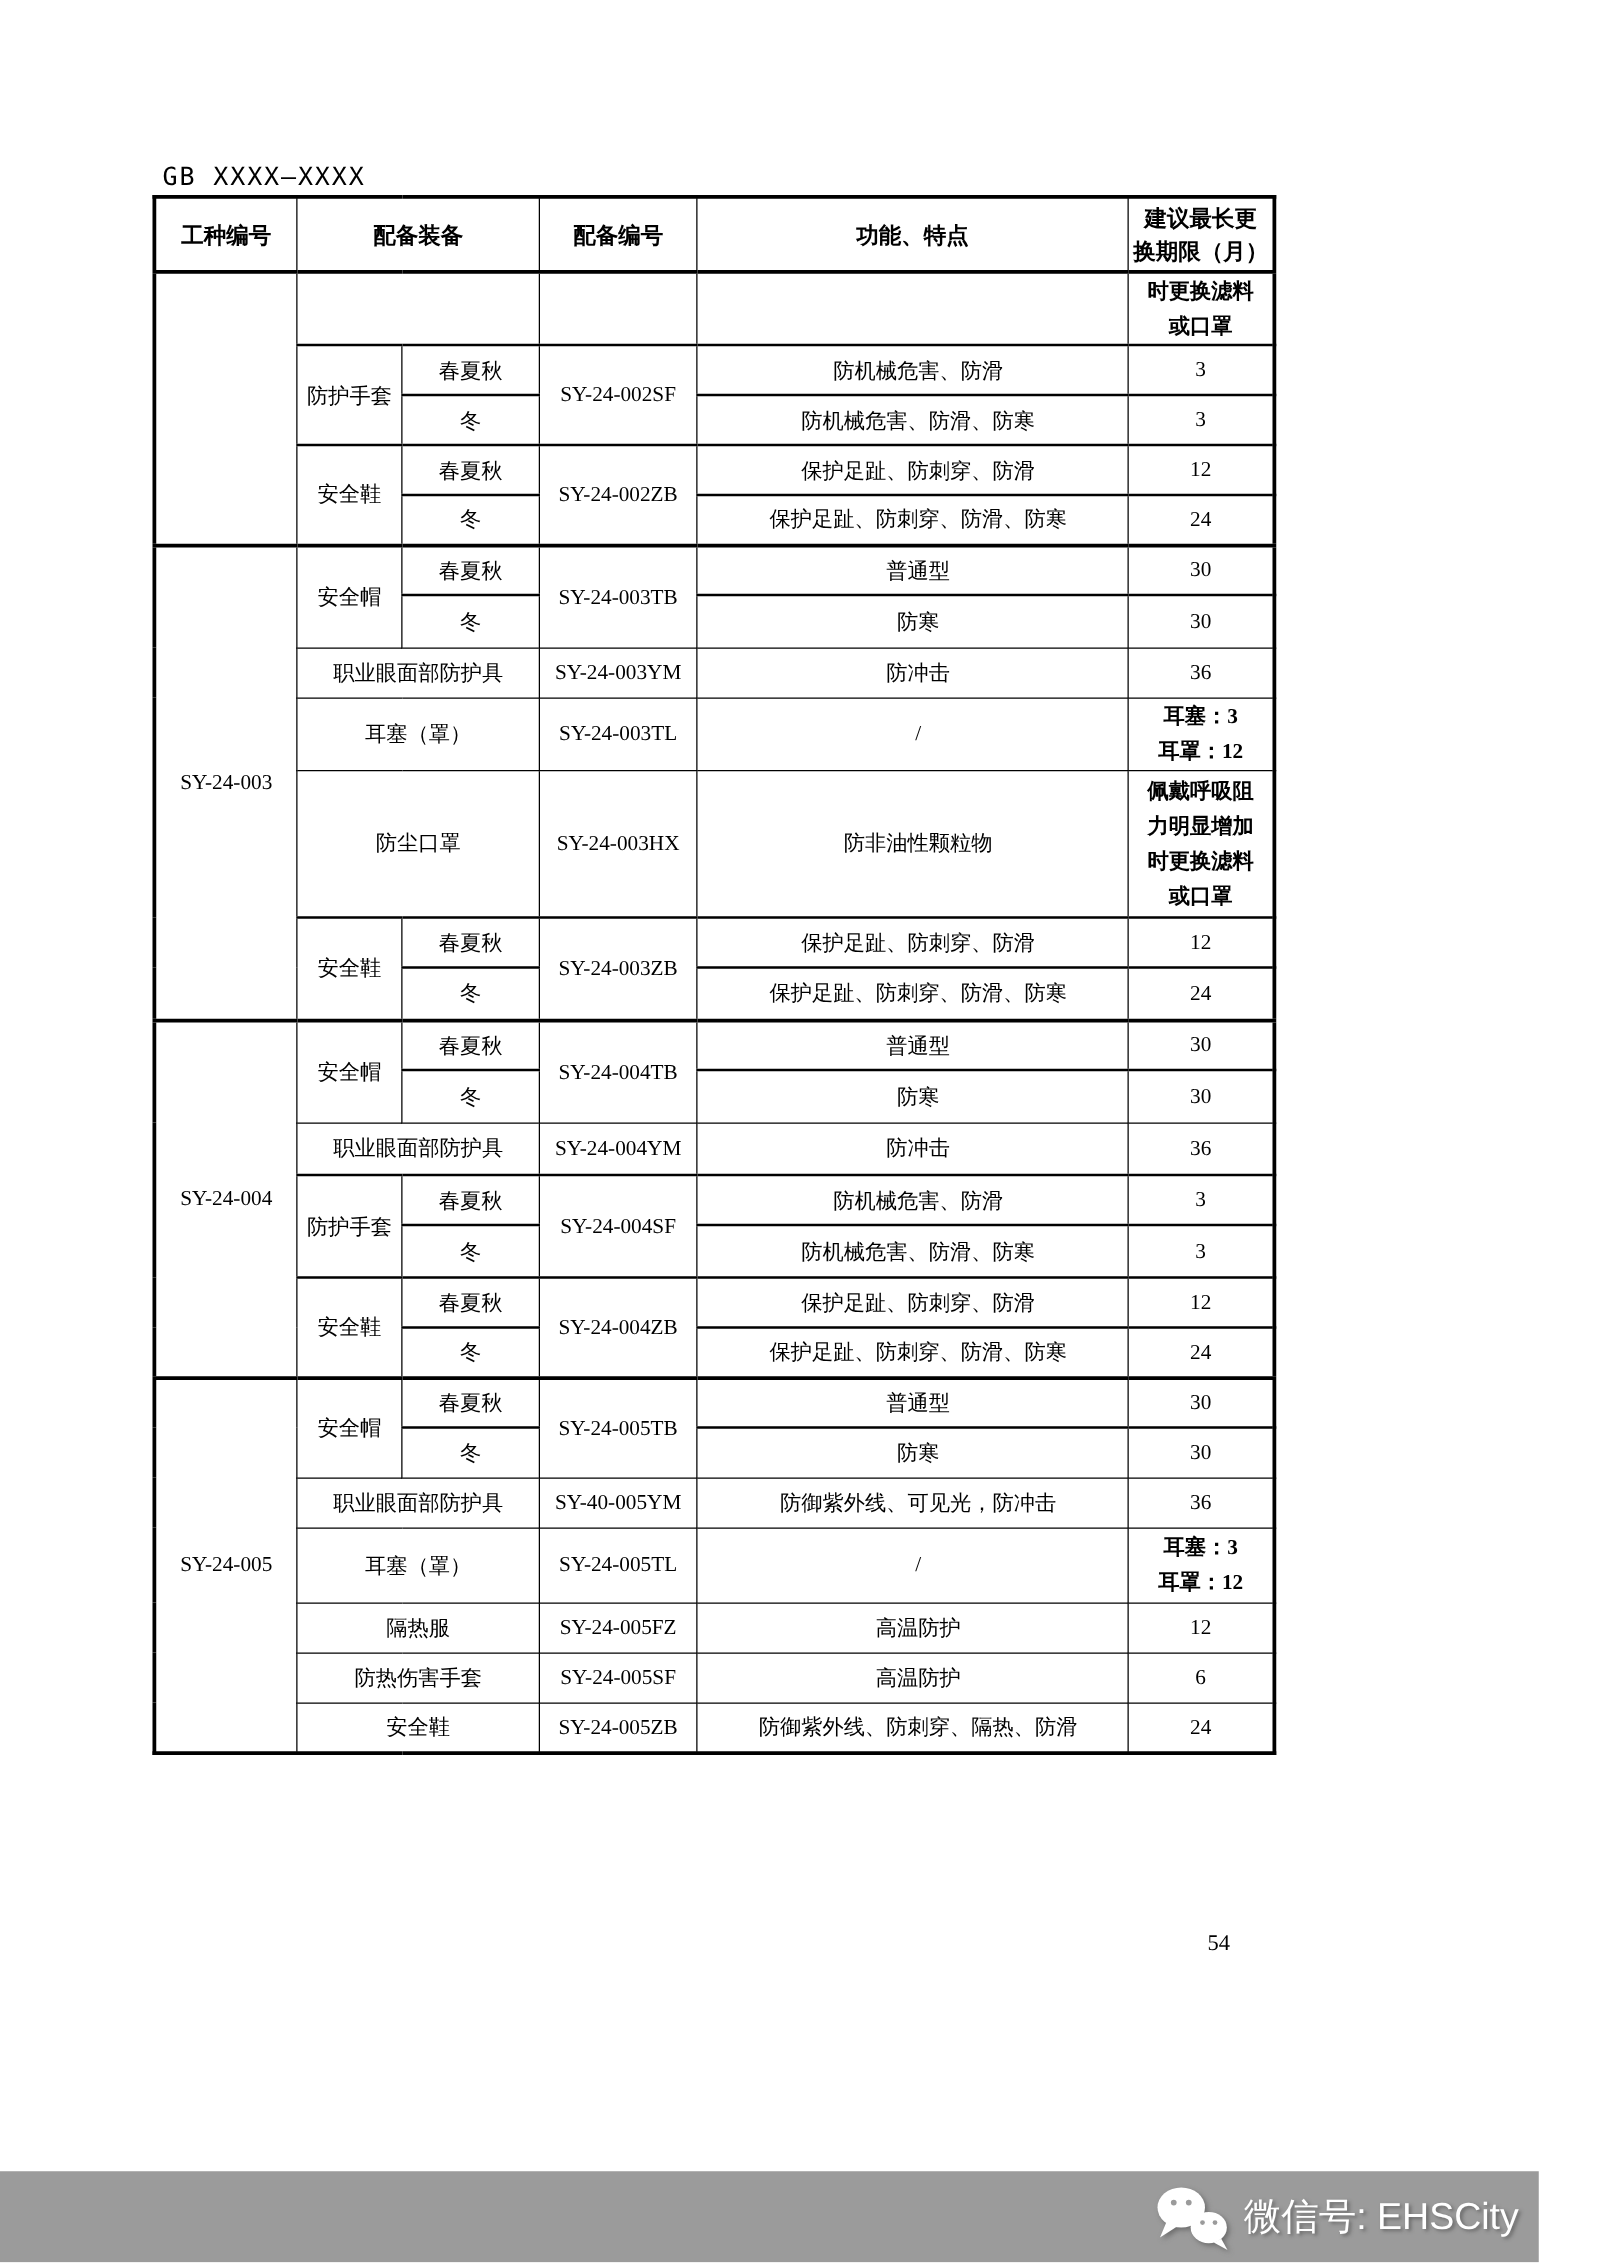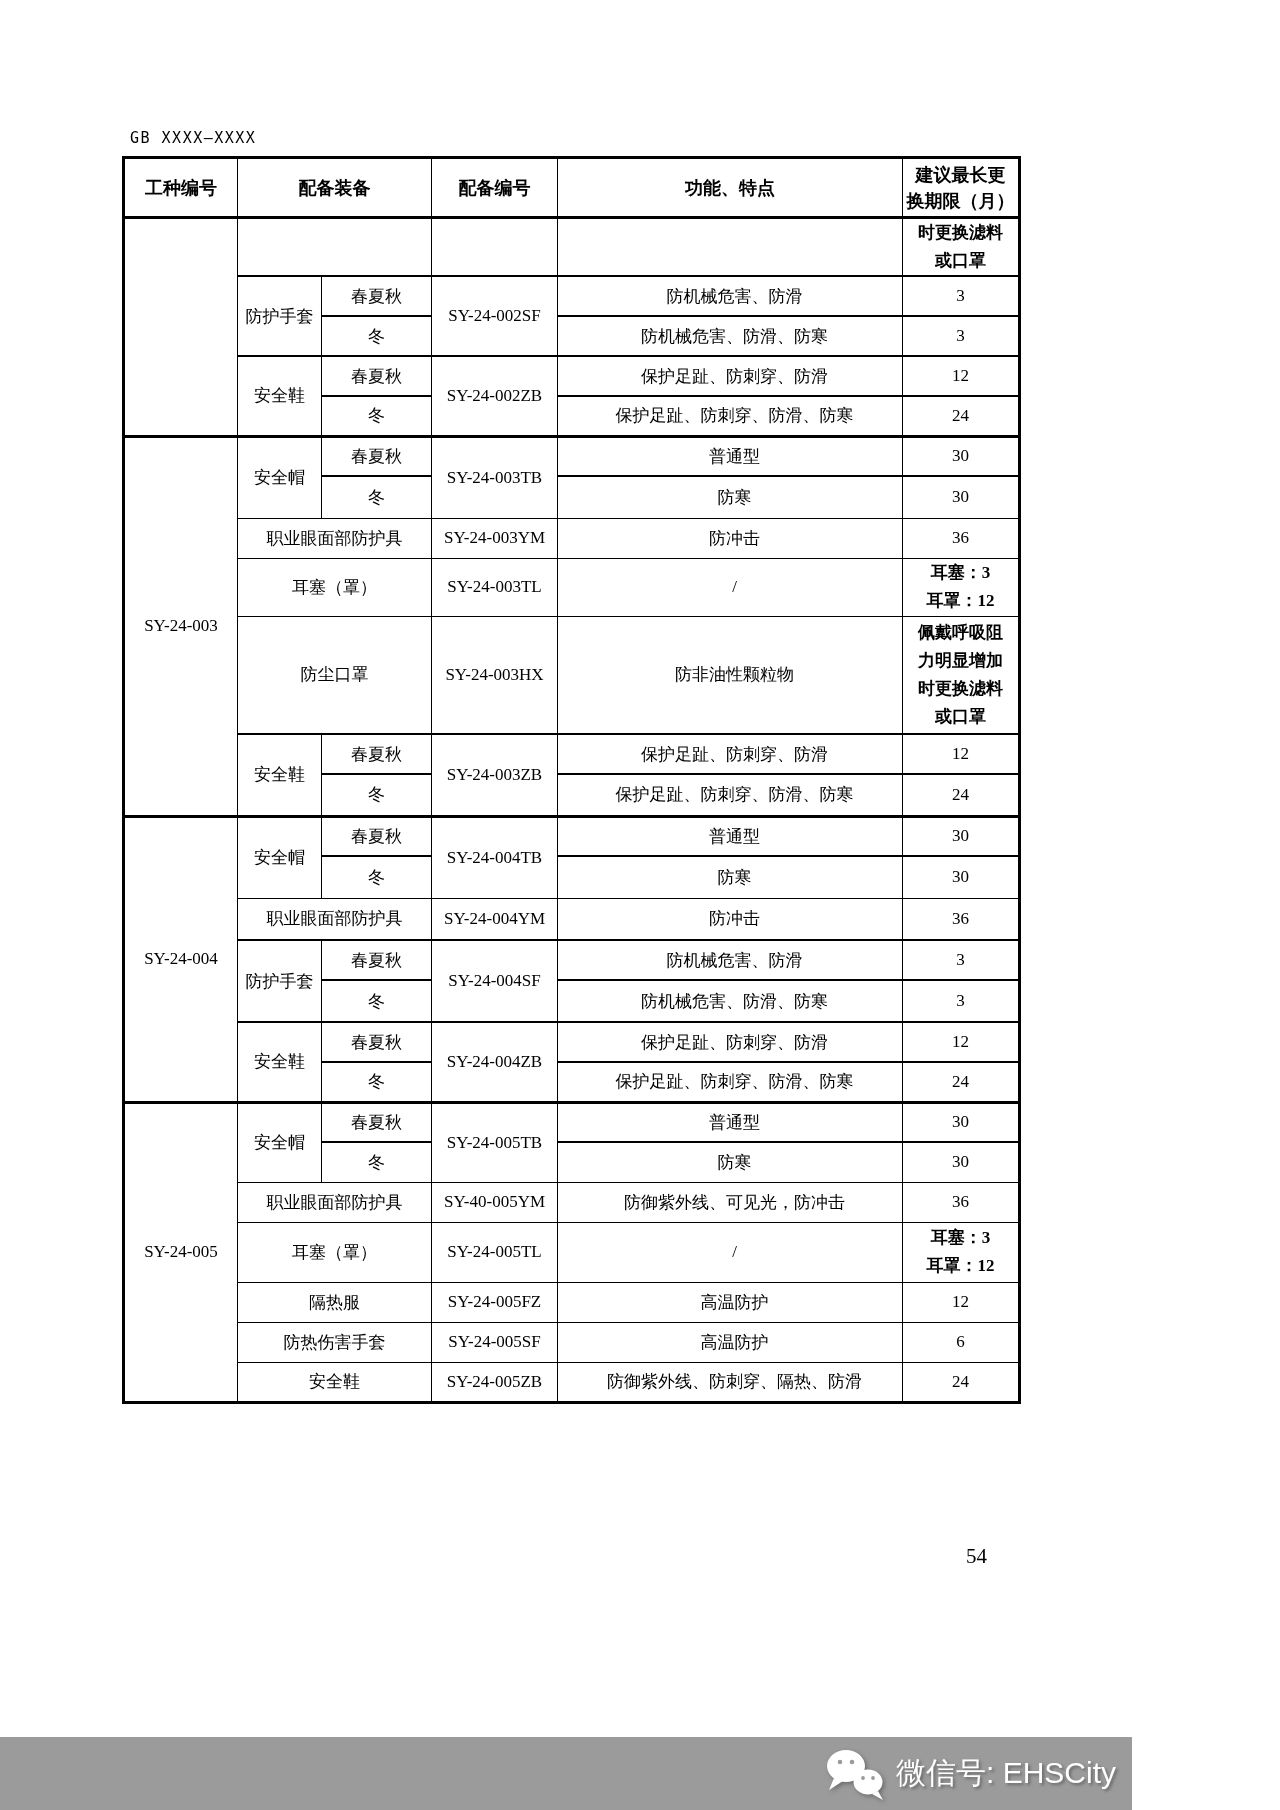--- a/index.html
+++ b/index.html
@@ -3,21 +3,21 @@
 <meta charset="utf-8">
 <style>
   html,body { margin:0; padding:0; background:#fff; }
   .page {
     position:relative; width:1280px; height:1810px; background:#ffffff;
     font-family:"Liberation Serif","DejaVu Serif",serif; color:#000;
     overflow:hidden;
   }
   .doc-code {
     position:absolute; left:130px; top:129px;
-    font-size:15px; letter-spacing:1.5px;
+    font-size:20px; letter-spacing:1.5px;
     font-family:"DejaVu Sans Mono","Liberation Mono",monospace;
   }
   table.ppe {
     position:absolute; left:122px; top:156px; width:896px;
     border-collapse:collapse; table-layout:fixed;
     border:3px solid #000;
     padding-left:13px;
   }
   table.ppe td, table.ppe th {
     border:1px solid #000; text-align:center; vertical-align:middle;
@@ -32,25 +32,25 @@
   tr.sec  > td { border-top:3px solid #000; }
   tr.pair > td { border-top:2px solid #000; }
   tr.grp  > td { border-top:2px solid #000; }
   tr.h40  { height:40px; }
   tr.h42  { height:42px; }
   tr.h58  { height:58px; }
   tr.h60  { height:60px; }
   tr.h118 { height:118px; }
   .ml { line-height:28px;font-weight:bold; }
   .page-num {
-    position:absolute; left:966px; top:1544px; font-size:21px;
+    position:absolute; left:966px; top:1544px; font-size:18px;
     font-family:"Liberation Serif","DejaVu Serif",serif;
   }
   .footer {
-    position:absolute; left:0; top:1737px; width:1132px; height:73px;
+    position:absolute; left:0; top:1737px; width:1231px; height:73px;
     background:#9b9b9b; box-sizing:border-box;
     display:flex; align-items:center; justify-content:flex-end;
     gap:10px; padding-right:16px;
   }
   .footer-text {
     color:#fff; font-size:30px; font-family:"Liberation Sans",sans-serif;
     text-shadow:2px 2px 3px rgba(70,70,70,0.6); white-space:nowrap;
   }
   .wechat-icon svg { display:block; filter:drop-shadow(2px 2px 2px rgba(70,70,70,0.55)); }
 </style>

